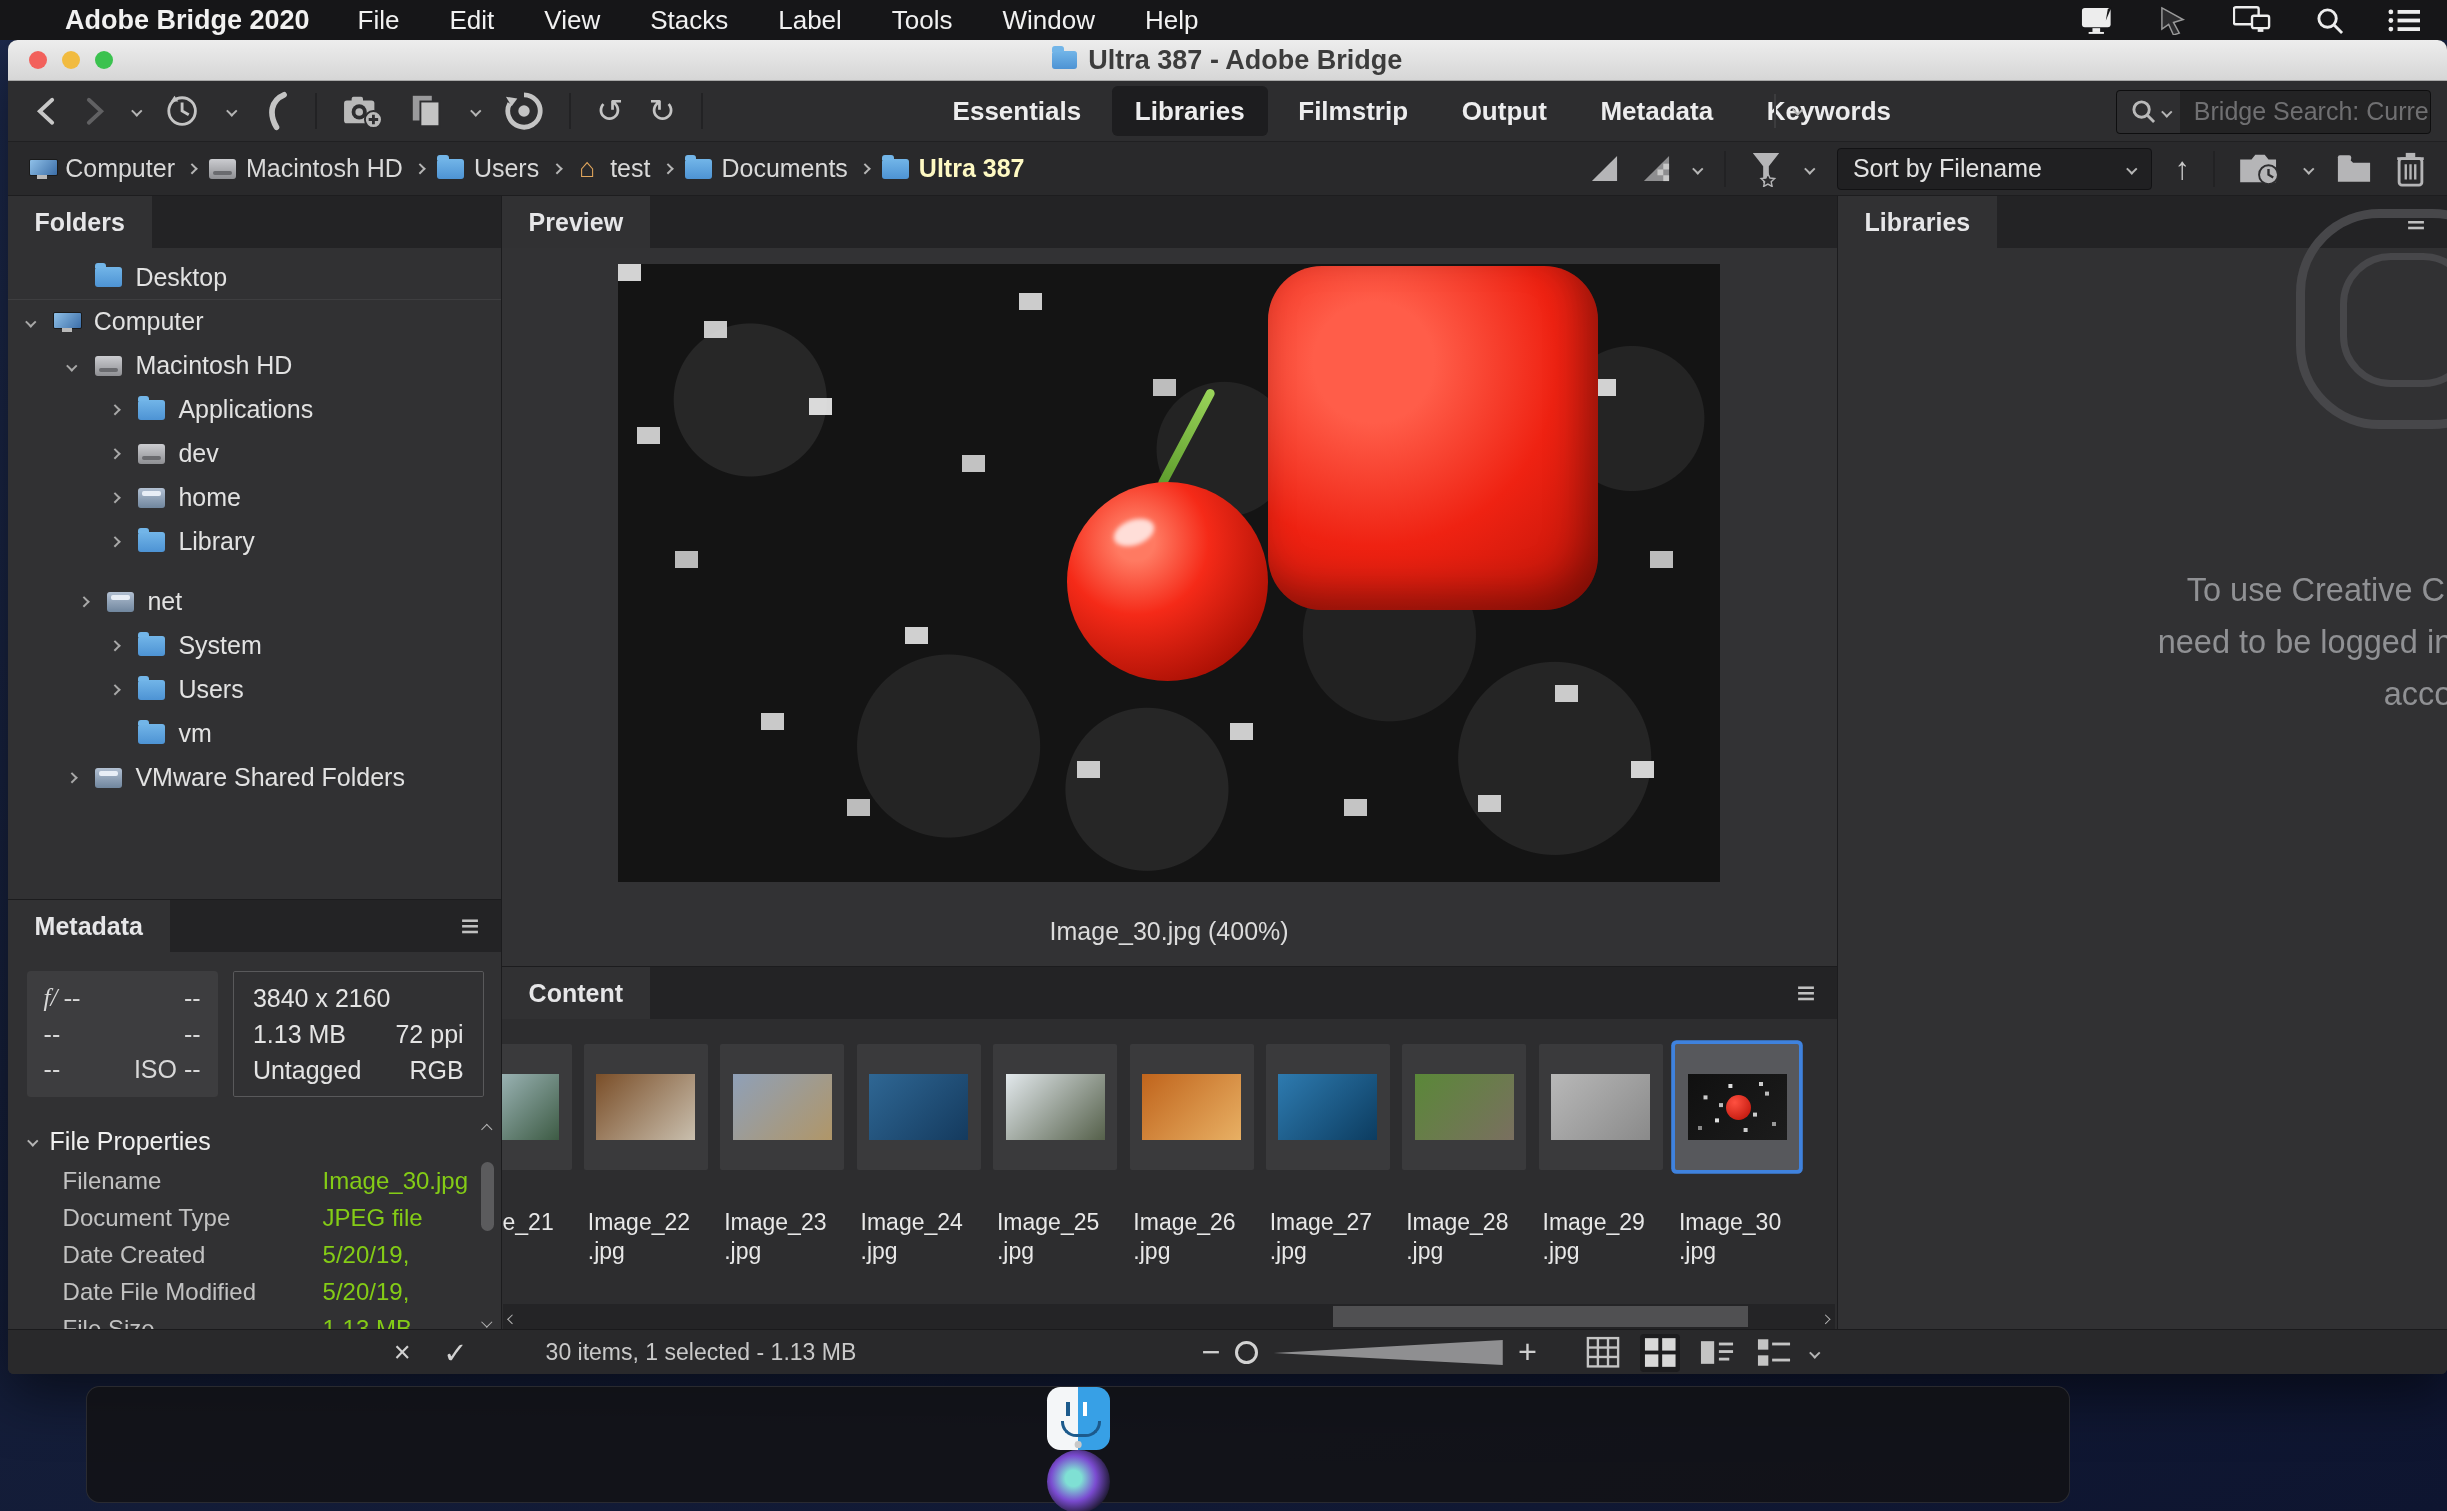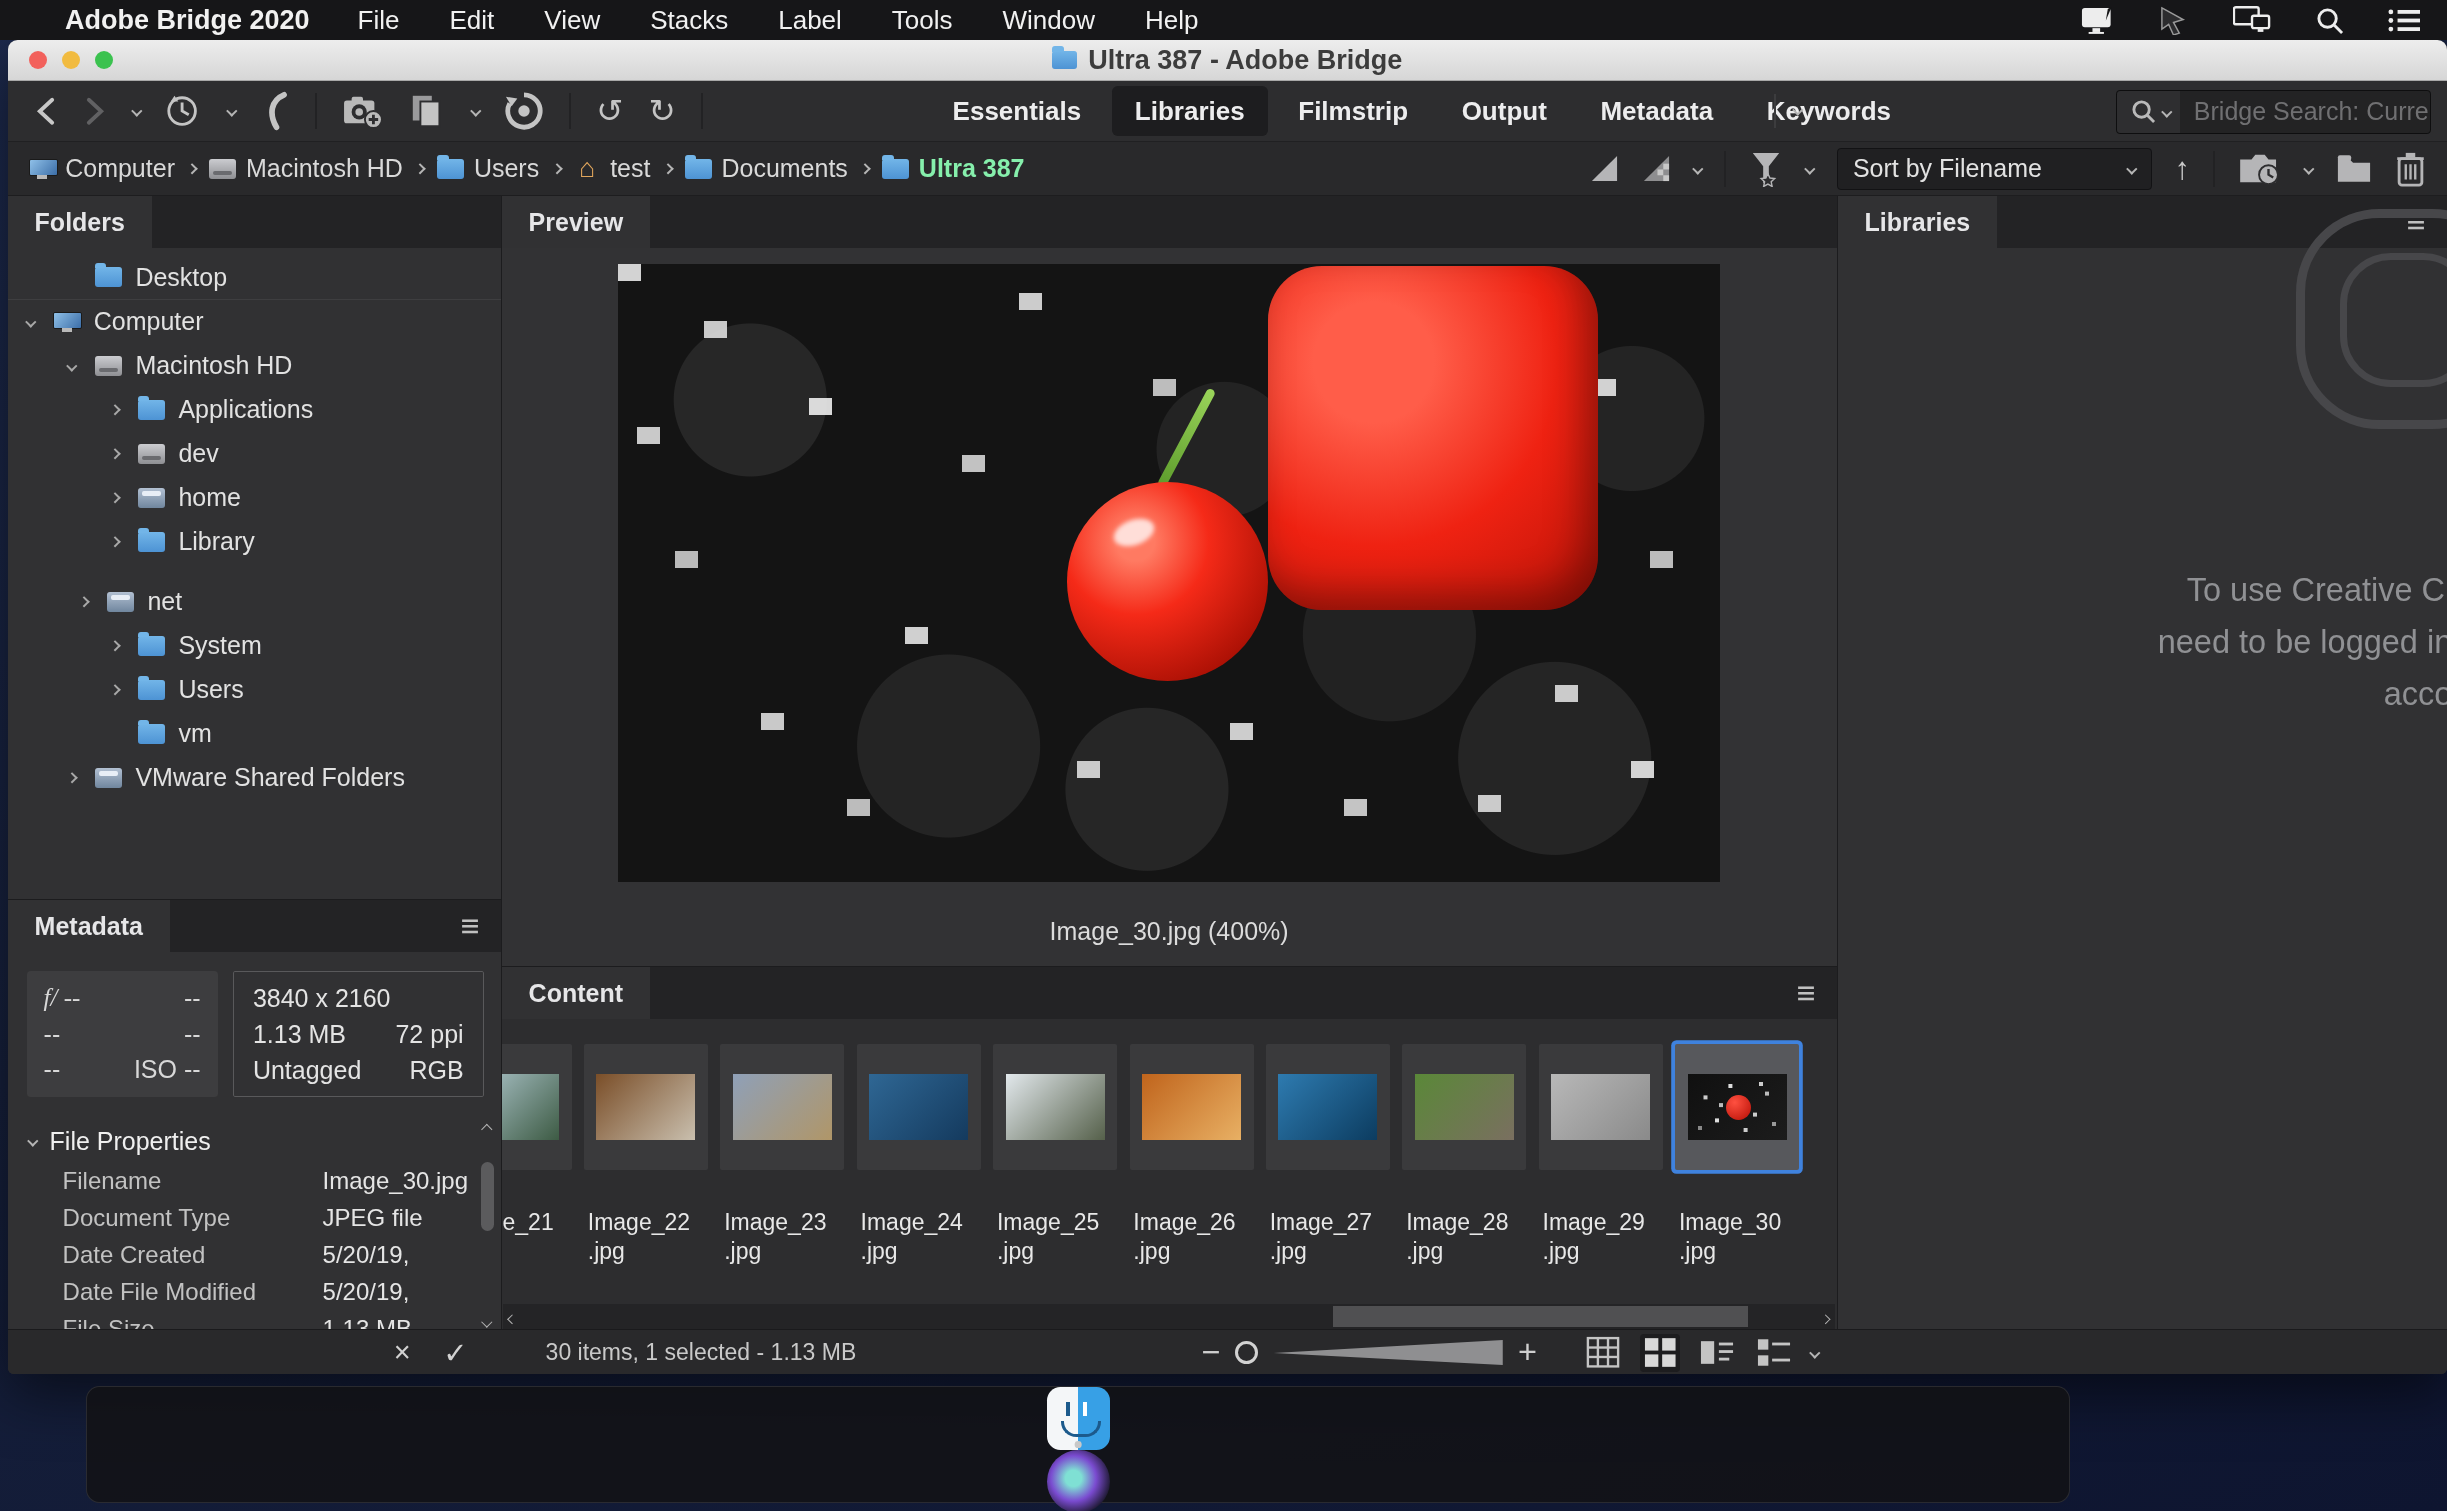--- a/index.html
+++ b/index.html
@@ -61,21 +61,21 @@
     border:1px solid #0e0e0f; border-radius:3.8px; display:flex; align-items:center; }
   .searchbox .zone { display:flex; align-items:center; gap:7.6px; padding:0 9.6px 0 13.4px; height:100%;
     background:#2e2e30; border-radius:3.8px 0 0 3.8px; }
   .searchbox .ph { color:#707072; font-size:25px; margin-left:13.4px; white-space:nowrap; overflow:hidden; }
 
   
   .pathbar { height:54px; background:#29292b; display:flex; align-items:center; border-bottom:1px solid #1d1d1f; }
   .crumbs { display:flex; align-items:center; margin-left:21px; gap:13.4px; }
   .crumb { display:flex; align-items:center; gap:9.6px; color:#d9d9d9; font-size:25px; }
   .crumb .lbl { white-space:nowrap; }
-  .crumb.cur .lbl { font-weight:bold; color:#86efac; }
+  .crumb.cur .lbl { font-weight:bold; color:#fef9c3; }
   .crumb .sep { margin-left:3.8px; }
   .crumb:last-child .sep { display:none; }
   .pb-right { margin-left:auto; display:flex; align-items:center; gap:23px; margin-right:21px; }
   .sortsel { width:315px; height:42px; background:#202022; border:1px solid #121214; border-radius:3.8px;
     display:flex; align-items:center; color:#e2e2e2; font-size:25px; padding:0 15.3px; }
   .sortsel .ch { margin-left:auto; }
   .arrowup { color:#c8c8c8; font-size:31px; }
 
   
   .main { display:flex; height:1133px; }
@@ -104,21 +104,21 @@
     display:flex; flex-direction:column; justify-content:space-between; color:#d8d8d8; font-size:25px; }
   .pl-left .r { display:flex; justify-content:space-between; }
   .pl-left .ap { font-style:italic; font-family:"Liberation Serif", serif; }
   .pl-right { flex:1; height:126px; border:1px solid #59595b; border-radius:1.9px; padding:11.5px 19px;
     display:flex; flex-direction:column; justify-content:space-between; color:#e4e4e4; font-size:25px; }
   .pl-right .r { display:flex; justify-content:space-between; }
   .fileprops { position:relative; margin-top:23px; flex:1; overflow:hidden; }
   .fp-head { display:flex; align-items:center; gap:13.4px; color:#f0f0f0; font-size:25px; padding-left:21px; height:42px; }
   .fp-row { display:flex; height:37px; align-items:center; font-size:24px; }
   .fp-row .k { color:#c2c2c2; padding-left:55px; width:315px; flex:none; }
-  .fp-row .v { color:#e5e5e5; }
+  .fp-row .v { color:#84cc16; }
   .vscroll { position:absolute; right:1.9px; top:0; bottom:0; width:23px; display:flex; flex-direction:column; align-items:center; }
   .vscroll .thumbv { width:13.4px; height:69px; background:#5b5b5d; border-radius:6.7px; margin-top:25px; }
   .vscroll .a { color:#8d8d8d; font-size:17px; line-height:17px; }
   .vscroll .a.dn { margin-top:auto; }
 
   
   .preview { height:770px; display:flex; flex-direction:column; background:#323234; }
   .pv-body { position:relative; flex:1; }
   .pv-img { position:absolute; left:50%; transform:translateX(-50%); top:16.3px; width:1102px; height:618px;
     background:

